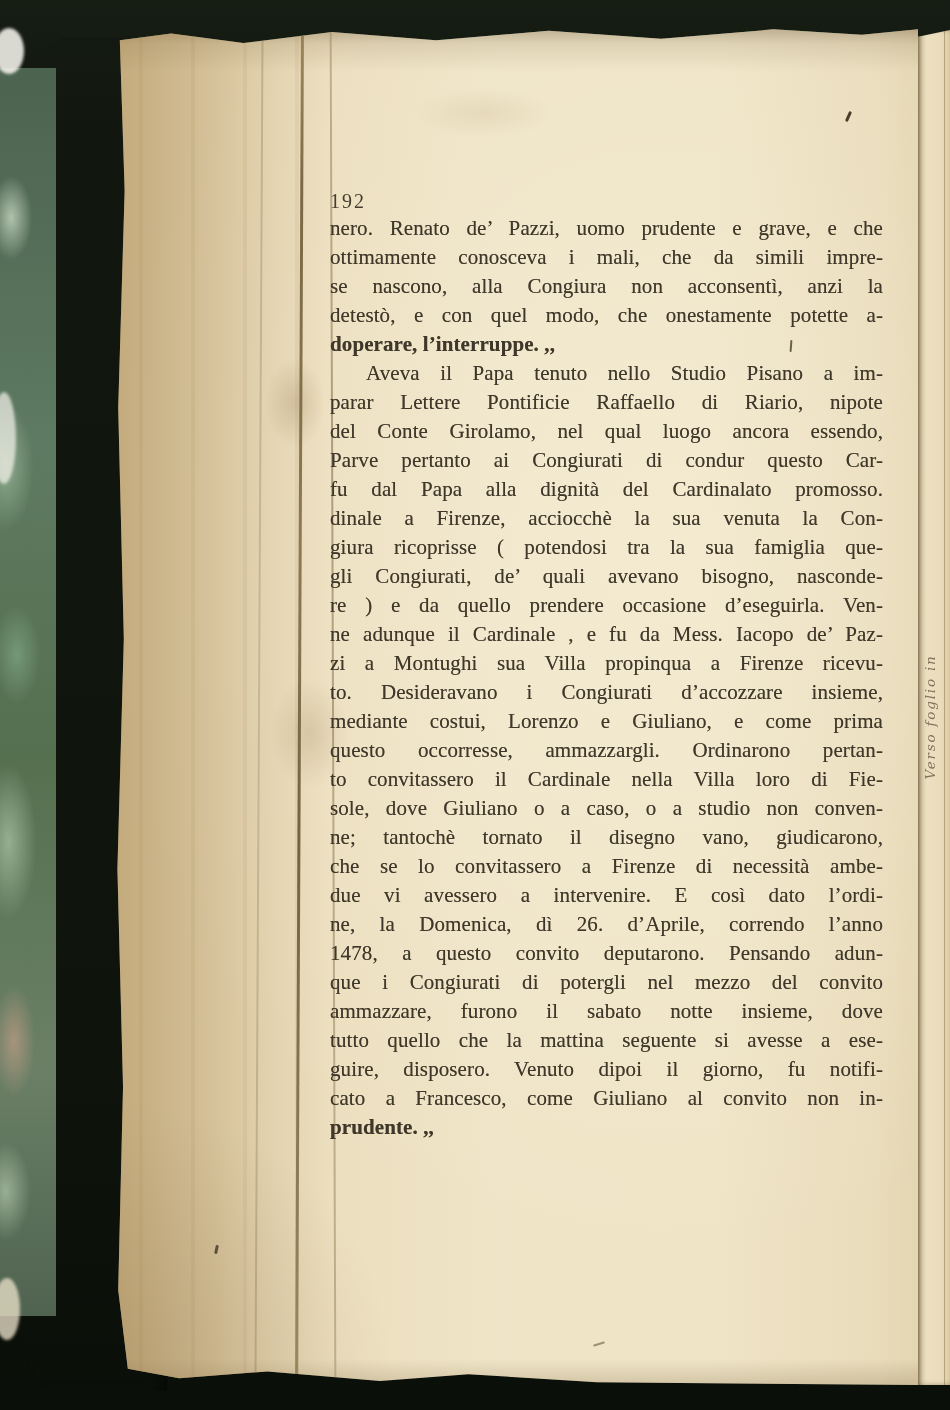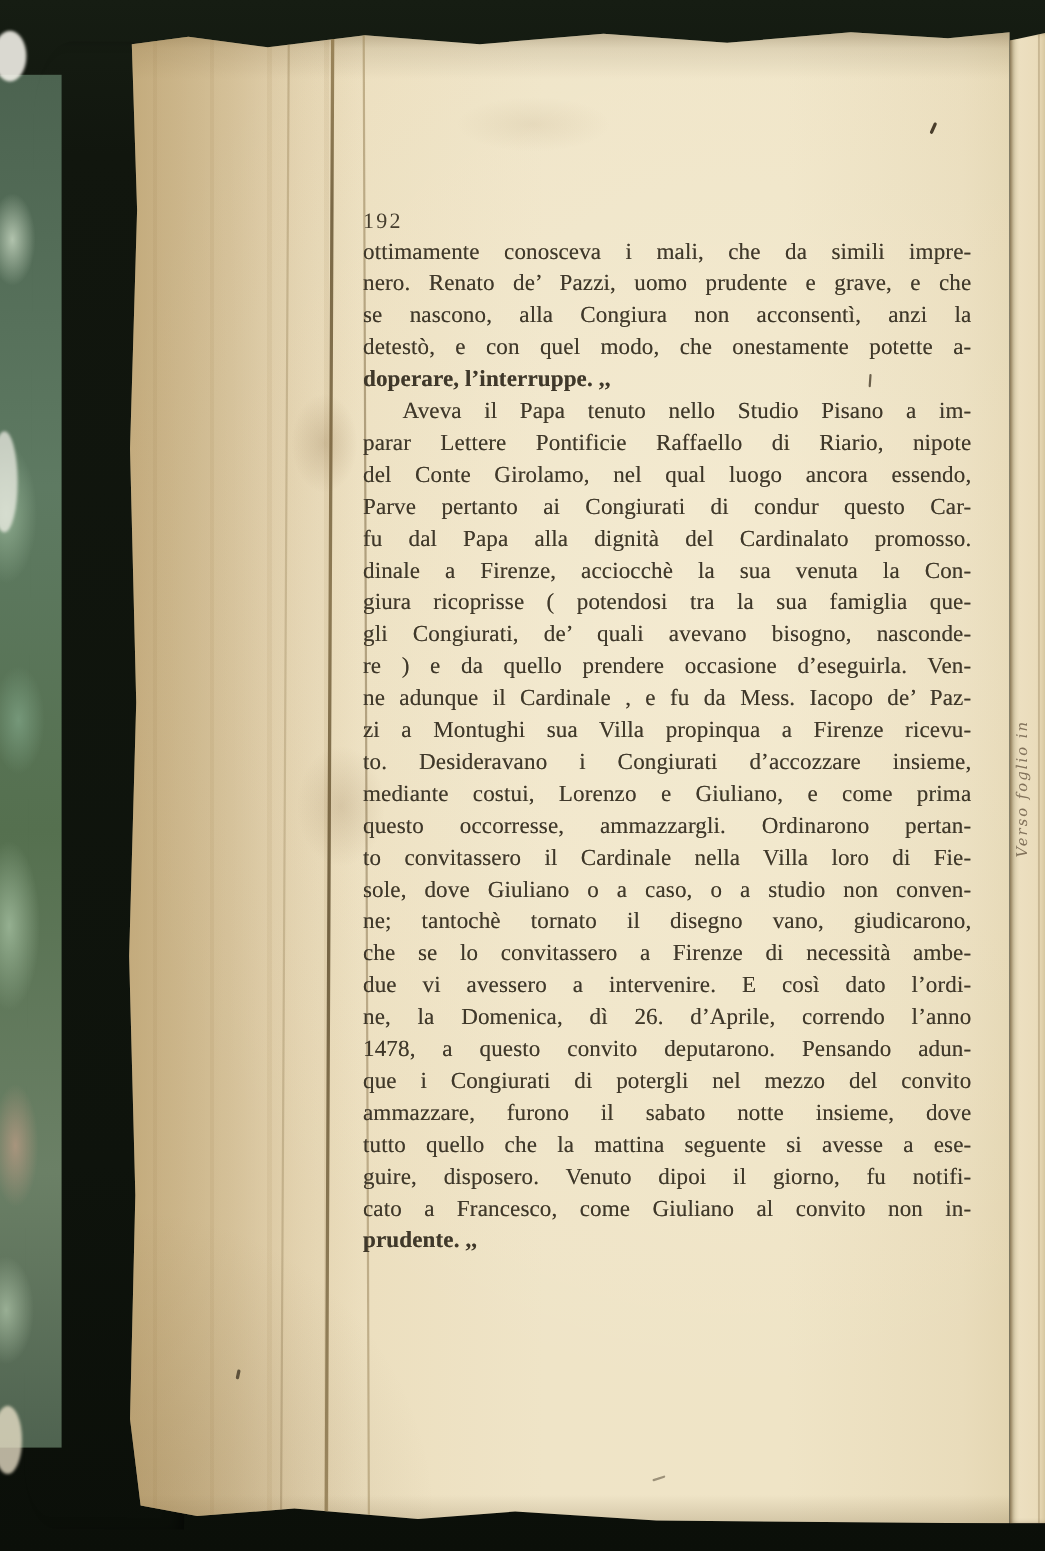--- a/index.html
+++ b/index.html
@@ -123,22 +123,22 @@
     <div class="stain stain-1"></div>
     <div class="stain stain-2"></div>
     <div class="stain stain-3"></div>
     <div class="speck speck-1"></div>
     <div class="speck speck-2"></div>
     <div class="speck speck-3"></div>
     <div class="speck speck-4"></div>
 
     <div class="pagenum">192</div>
     <div class="textblock">
+        <div class="line">nero. Renato de’ Pazzi, uomo prudente e grave, e che</div>
         <div class="line">ottimamente conosceva i mali, che da simili impre-</div>
-        <div class="line">nero. Renato de’ Pazzi, uomo prudente e grave, e che</div>
         <div class="line">se nascono, alla Congiura non acconsentì, anzi la</div>
         <div class="line">detestò, e con quel modo, che onestamente potette a-</div>
         <div class="line line-end">doperare, l’interruppe. ,,</div>
         <div class="line line-indent">Aveva il Papa tenuto nello Studio Pisano a im-</div>
         <div class="line">parar Lettere Pontificie Raffaello di Riario, nipote</div>
         <div class="line">del Conte Girolamo, nel qual luogo ancora essendo,</div>
         <div class="line">Parve pertanto ai Congiurati di condur questo Car-</div>
         <div class="line">fu dal Papa alla dignità del Cardinalato promosso.</div>
         <div class="line">dinale a Firenze, acciocchè la sua venuta la Con-</div>
         <div class="line">giura ricoprisse ( potendosi tra la sua famiglia que-</div>

